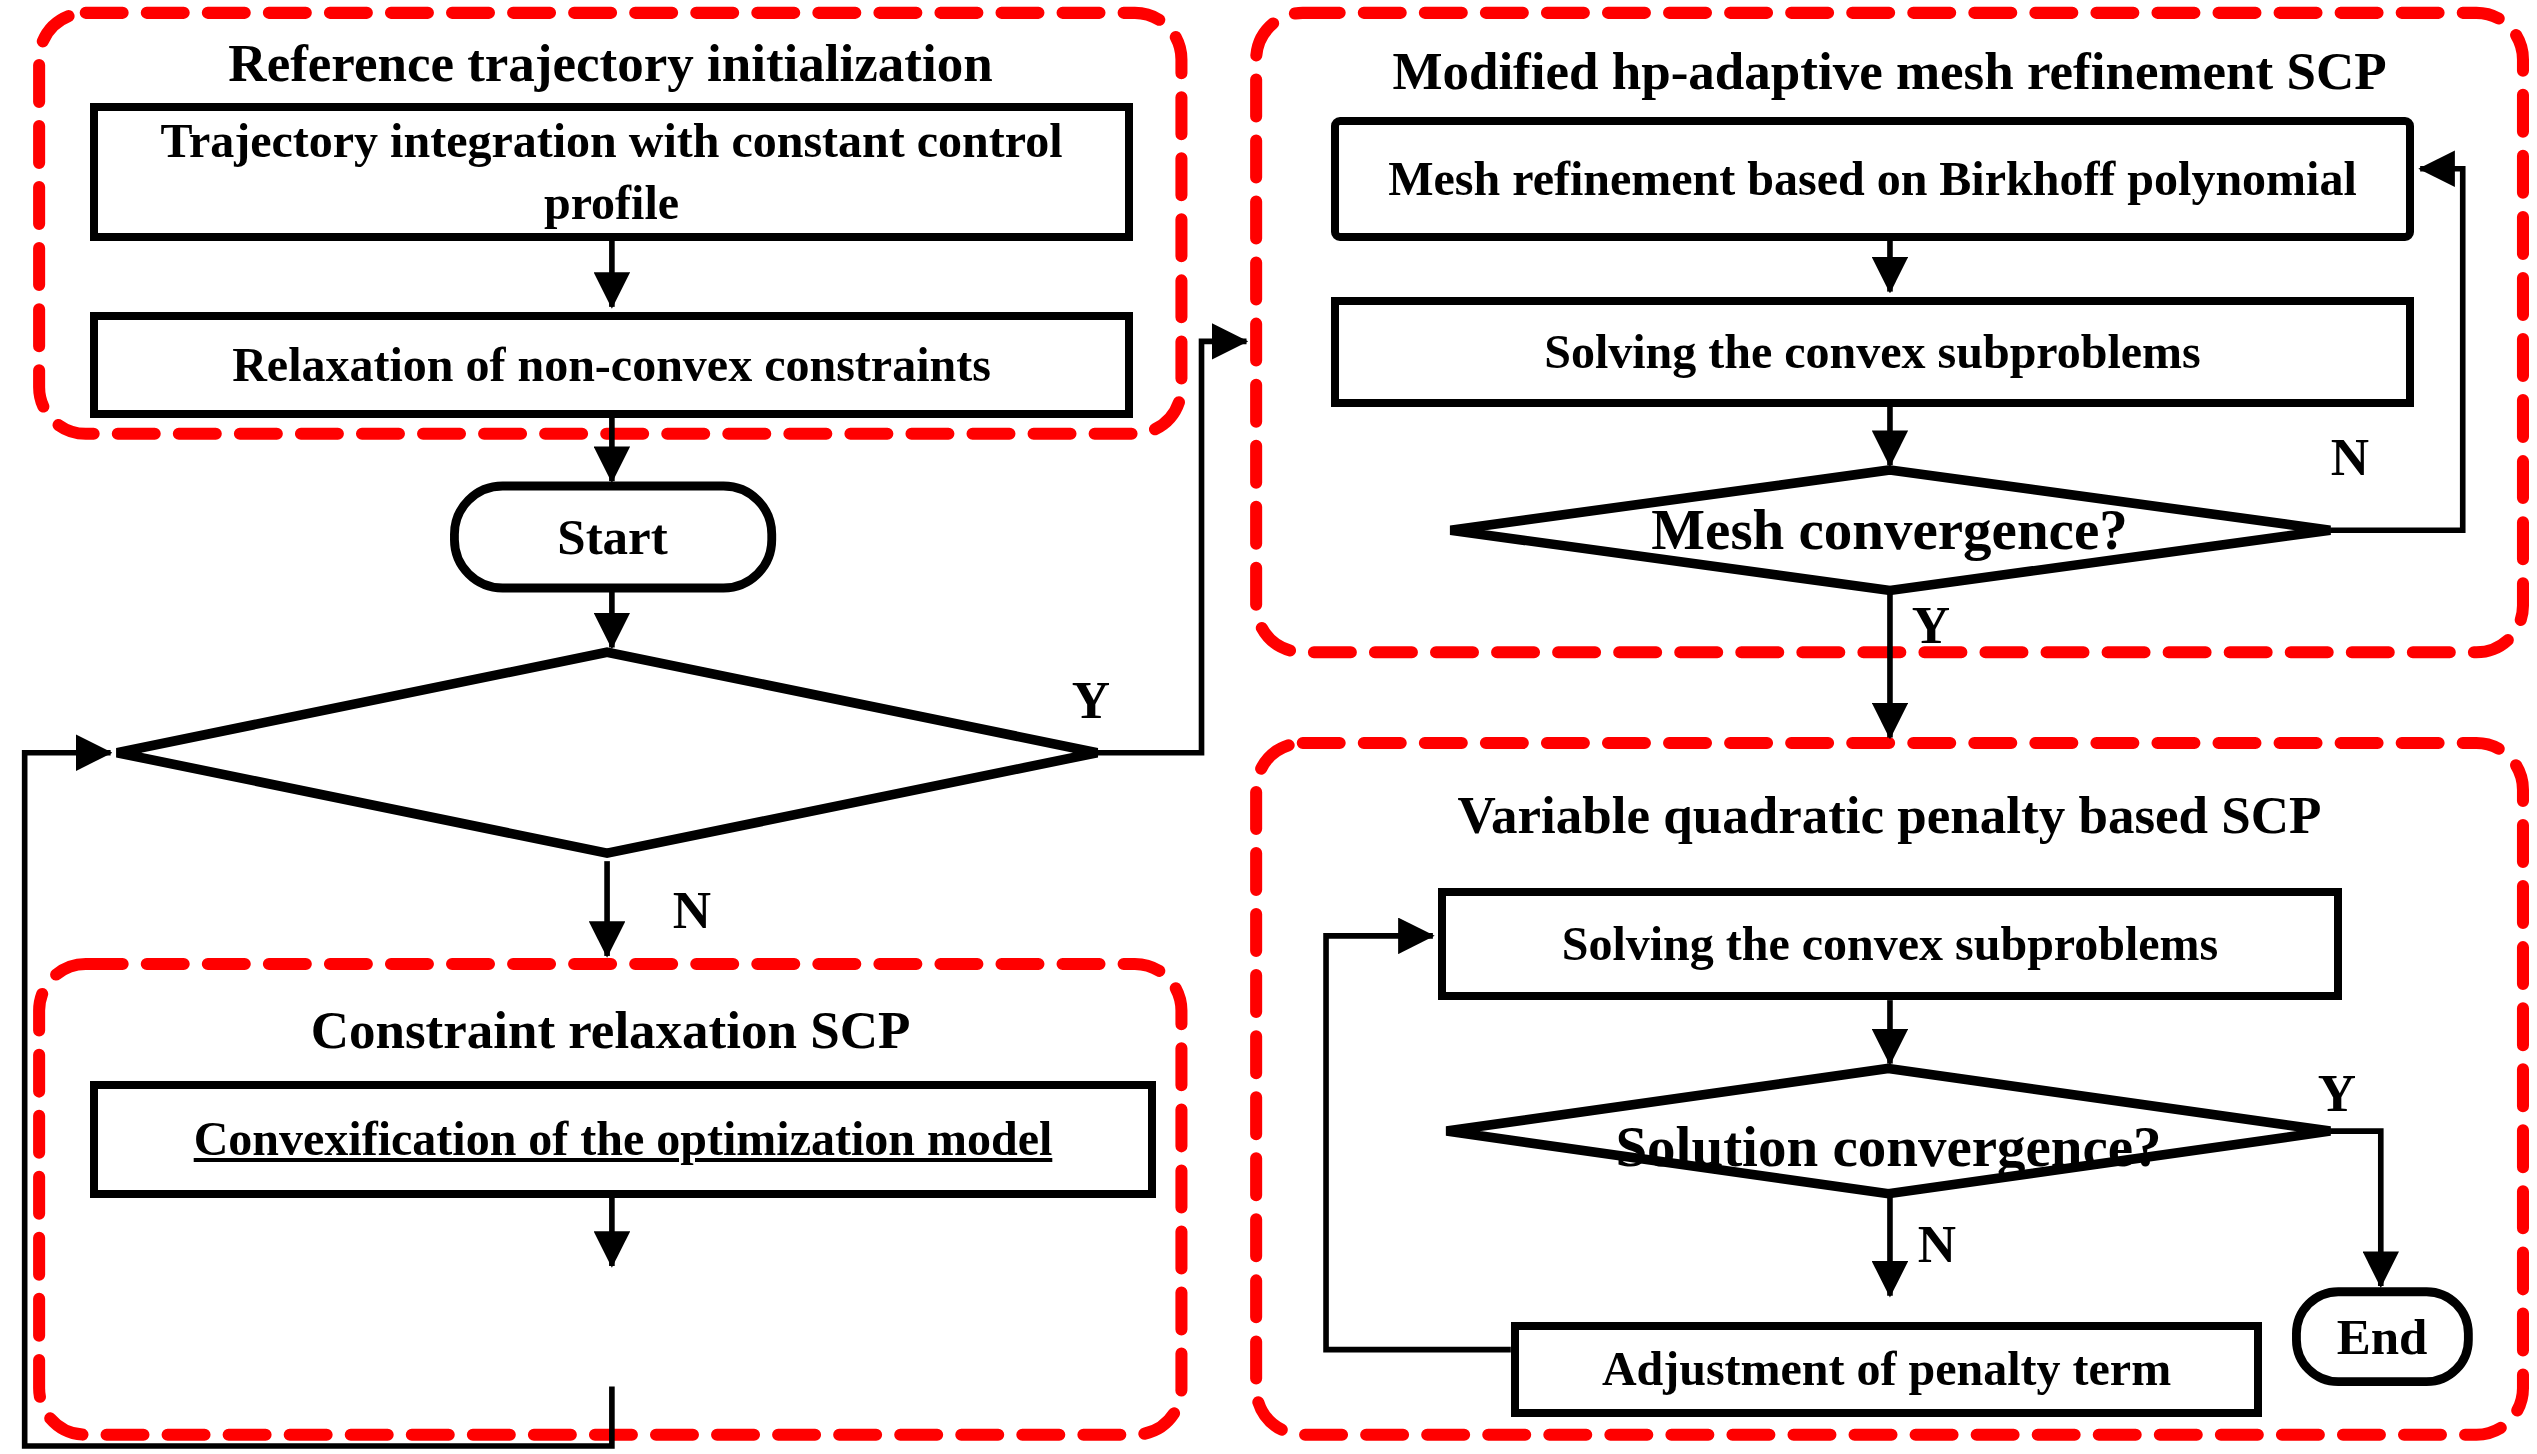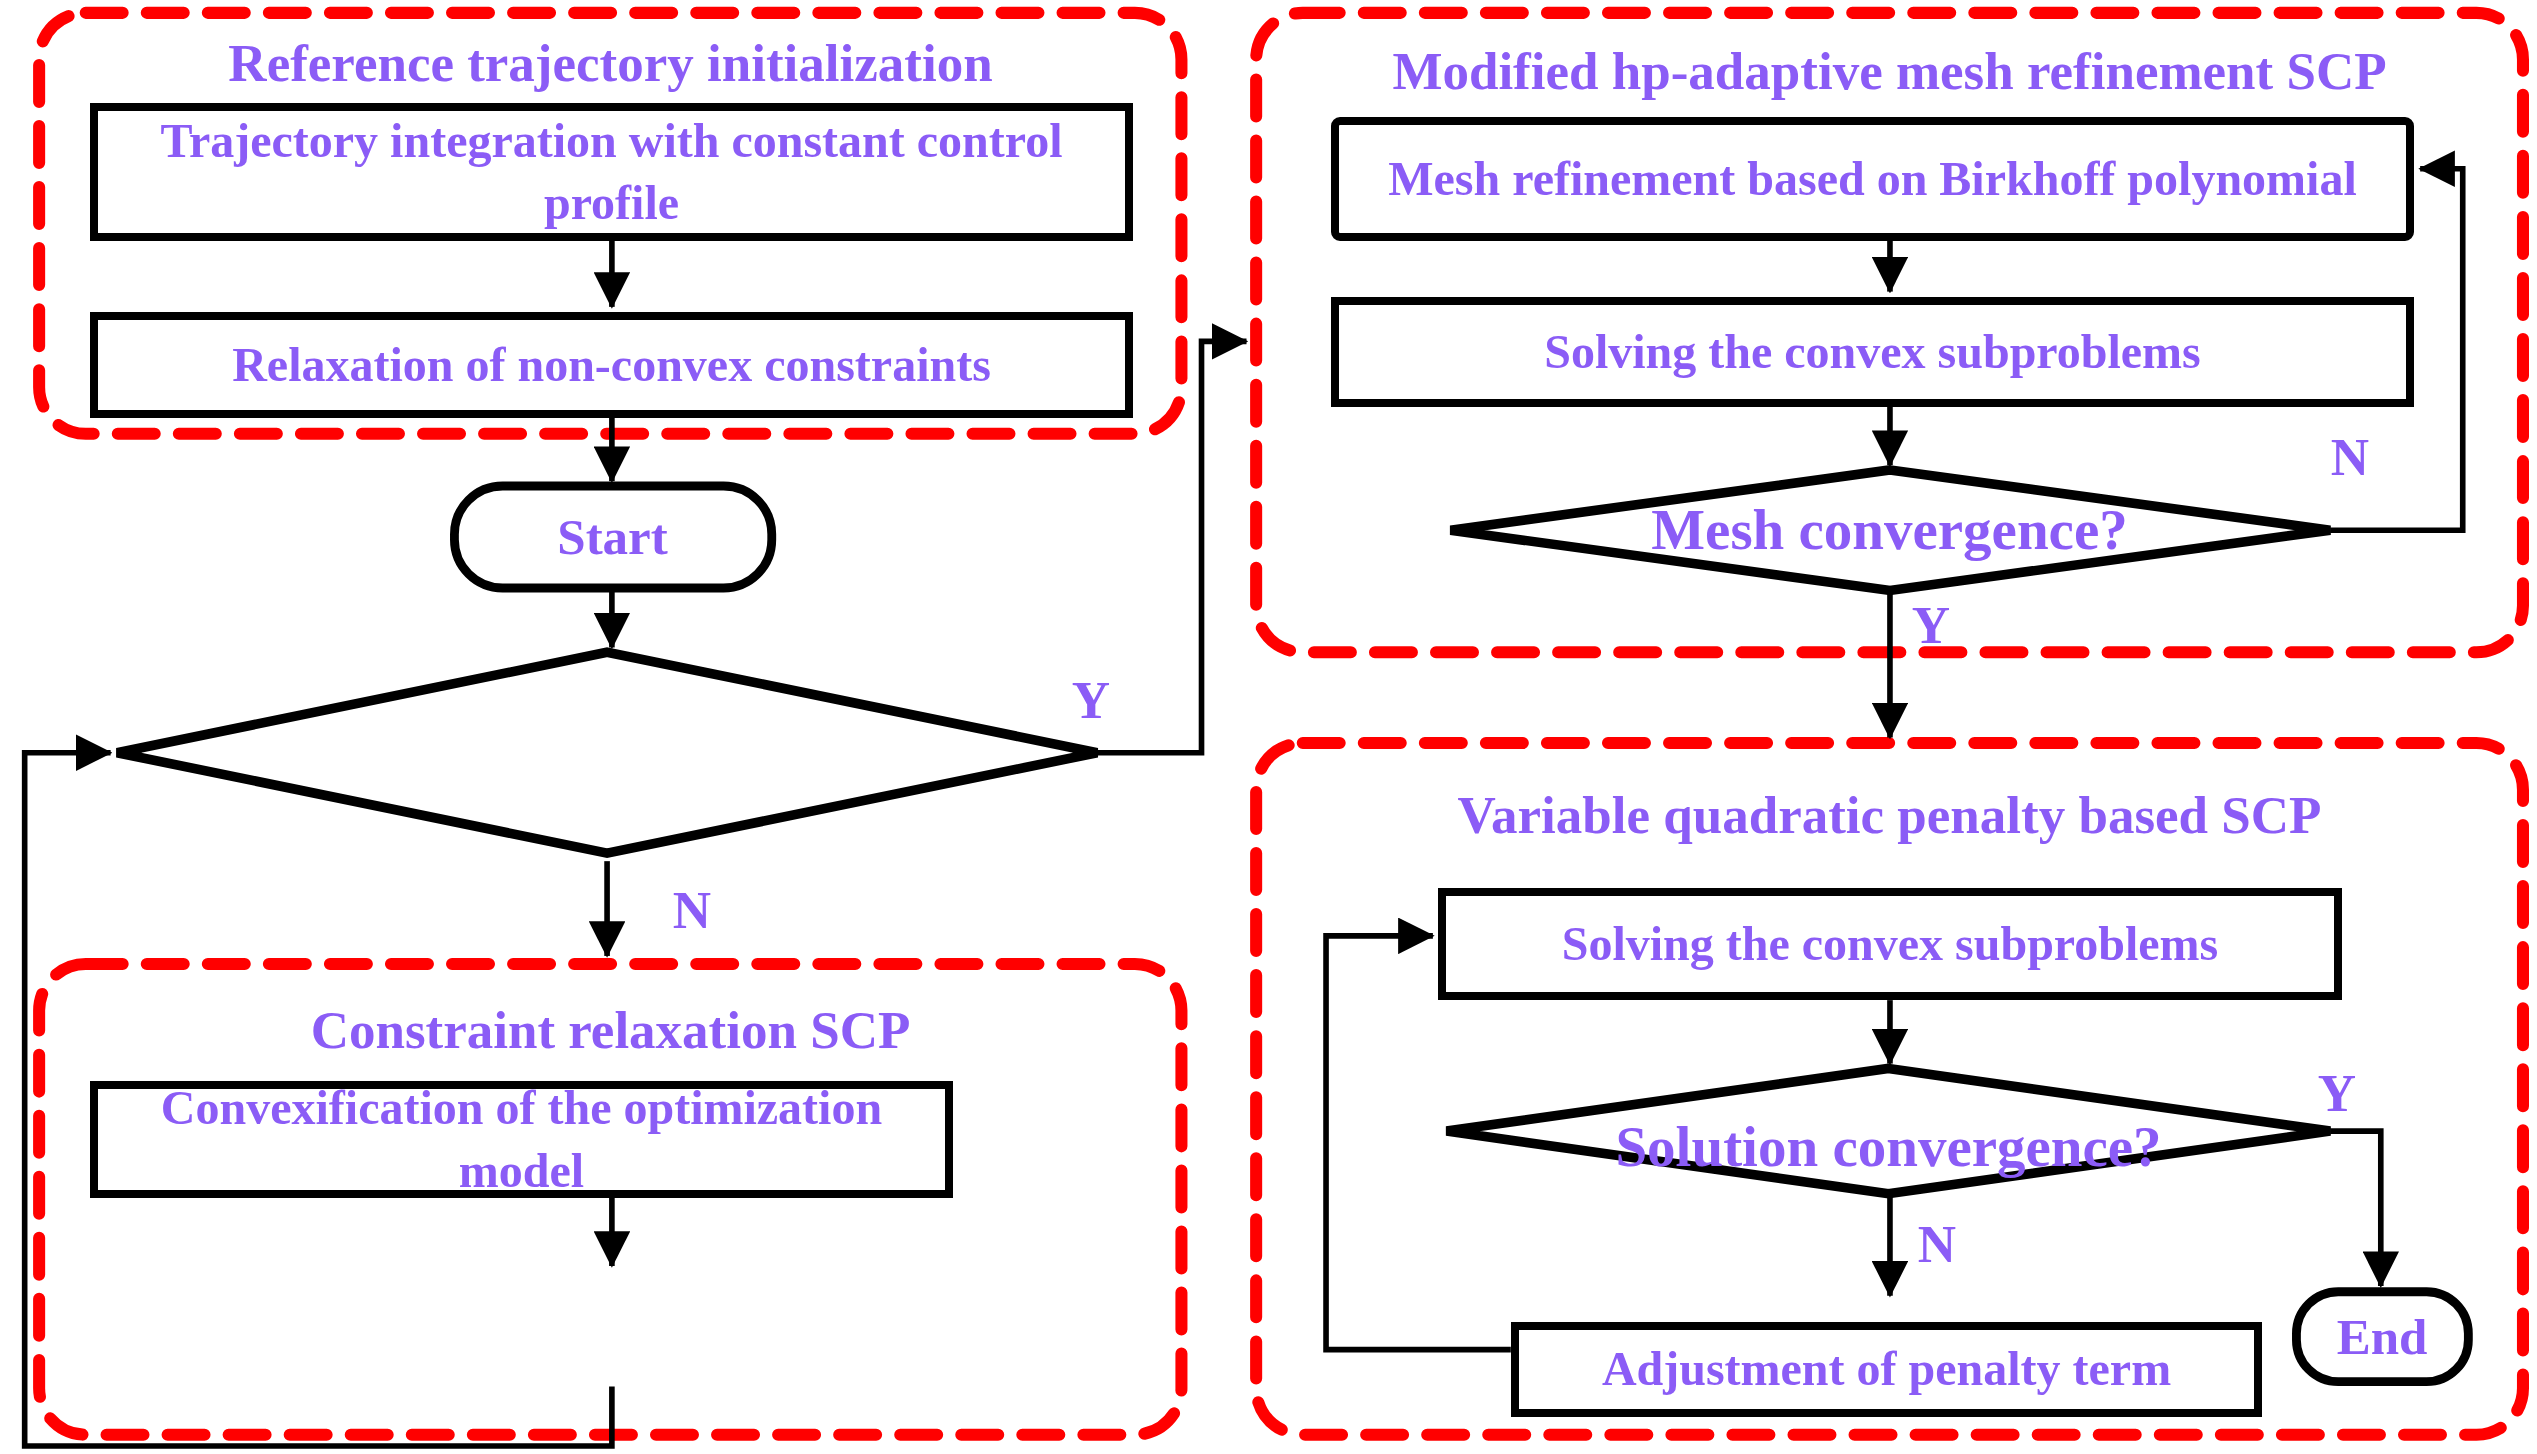--- a/index.html
+++ b/index.html
@@ -7,21 +7,21 @@
     padding: 0;
     background: #ffffff;
   }
   #canvas {
     position: relative;
     width: 2538px;
     height: 1454px;
     background: #ffffff;
     font-family: "Liberation Serif", "DejaVu Serif", serif;
     font-weight: bold;
-    color: #8b5cf6;
+    color: #000000;
     overflow: hidden;
   }
   #wire-layer {
     position: absolute;
     left: 0; top: 0;
     width: 2538px;
     height: 1454px;
   }
   .node {
     position: absolute;
@@ -108,21 +108,21 @@
     <rect x="2858" y="1608" width="214" height="112" rx="52" ry="52" fill="#ffffff" stroke="#000000" stroke-width="11"></rect>
   </svg>
 
   <div class="group-title" style="left:39px; top:34px; width:1143px; height:58px;">Reference trajectory initialization</div>
   <div class="group-title" style="left:39px; top:1001px; width:1143px; height:58px;">Constraint relaxation SCP</div>
   <div class="group-title" style="left:1256px; top:42px; width:1267px; height:58px;">Modified hp-adaptive mesh refinement SCP</div>
   <div class="group-title" style="left:1256px; top:786px; width:1267px; height:58px;">Variable quadratic penalty based SCP</div>
 
   <div class="node" style="left:90px; top:103px; width:1043px; height:138px;">Trajectory integration with constant control profile</div>
   <div class="node" style="left:90px; top:312px; width:1043px; height:106px;">Relaxation of non-convex constraints</div>
-  <div class="node" style="left:90px; top:1081px; width:863px; height:117px;">Convexification of the optimization model</div>
+  <div class="node" style="left:90px; top:1081px; width:1066px; height:117px;text-decoration:underline;">Convexification of the optimization model</div>
   <div class="node" style="left:1331px; top:117px; width:1083px; height:124px;border-radius:9px;">Mesh refinement based on Birkhoff polynomial</div>
   <div class="node" style="left:1331px; top:297px; width:1083px; height:110px;">Solving the convex subproblems</div>
   <div class="node" style="left:1438px; top:888px; width:904px; height:112px;">Solving the convex subproblems</div>
   <div class="node" style="left:1511px; top:1302px; width:751px; height:95px;margin-top:20px;">Adjustment of penalty term</div>
 
   <div class="overlay-label terminator-label" style="left:454px; top:486px; width:317px; height:102px;">Start</div>
   <div class="overlay-label terminator-label" style="left:2296px; top:1292px; width:172px; height:90px;">End</div>
 
   <div class="overlay-label diamond-label" style="left:1528px; top:500px; width:723px; height:61px;">Mesh convergence?</div>
   <div class="overlay-label diamond-label" style="left:1527px; top:1101px; width:723px; height:61px;margin-top:16px;">Solution convergence?</div>

